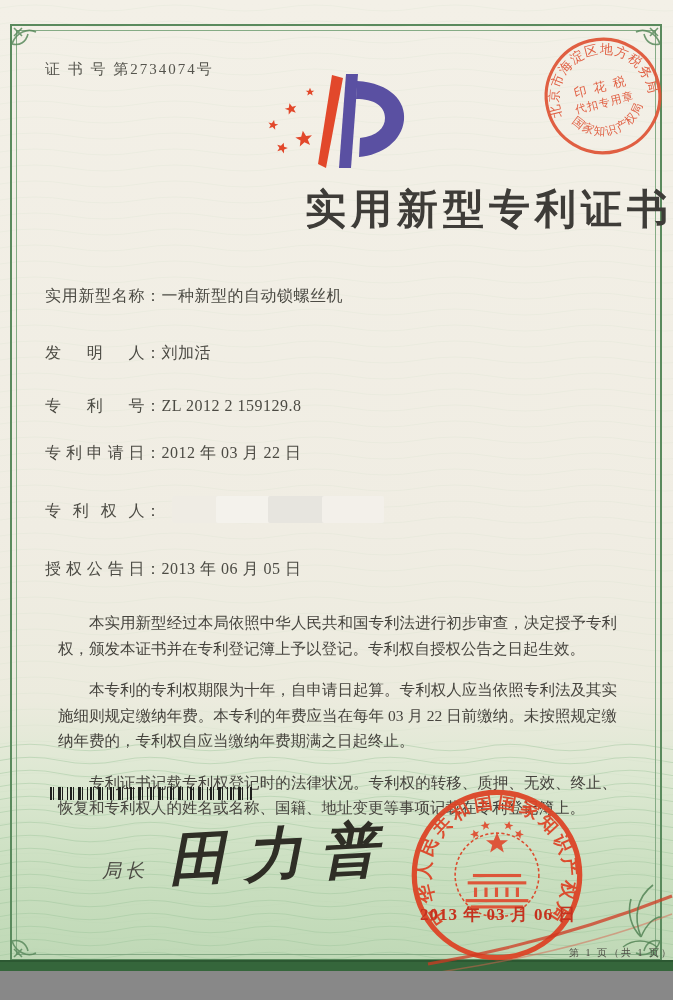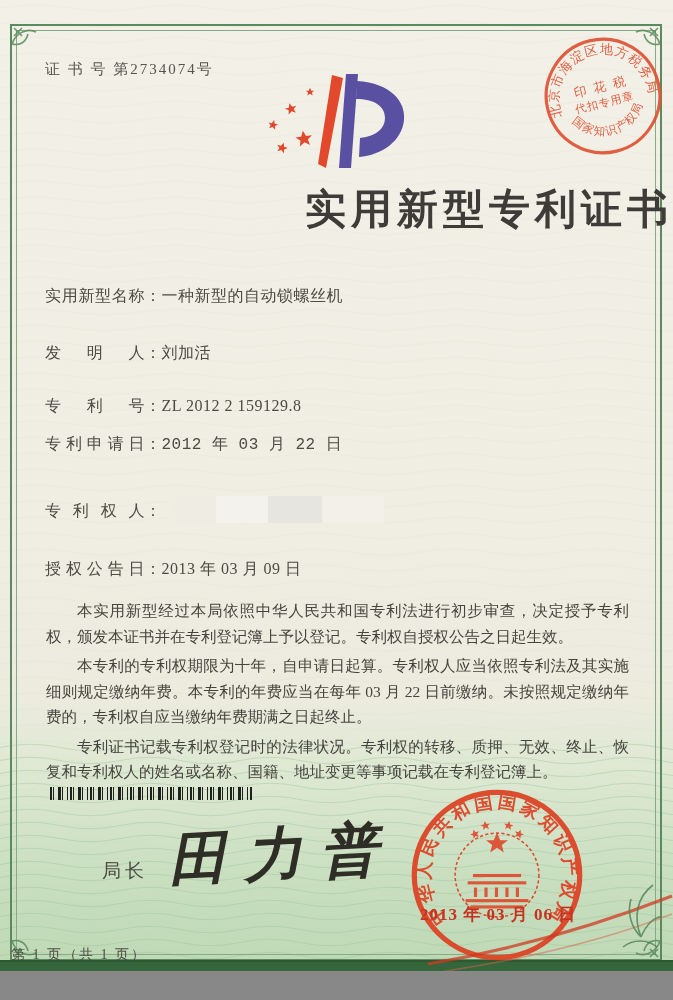--- a/index.html
+++ b/index.html
@@ -24,42 +24,42 @@
 
   .tax-stamp{position:absolute;left:542px;top:35px;width:122px;height:122px;transform:rotate(-14deg);opacity:.92;}
 
   .logo{position:absolute;left:260px;top:72px;width:152px;height:102px;}
 
   .title{position:absolute;left:0;right:0;top:182px;text-align:right;
     font-size:41px;letter-spacing:5px;color:#3e3c38;font-weight:bold;}
 
   .field{position:absolute;left:45px;font-size:16px;color:#4c4b44;letter-spacing:.5px;white-space:nowrap;}
   .field .lab{display:inline-block;width:100px;text-align:justify;text-align-last:justify;}
-  .f0{top:286px;} .f1{top:343px;} .f2{top:396px;} .f3{top:434px;font-family:Liberation Mono, monospace;} .f4{top:501px;} .f5{top:559px;}
+  .f0{top:286px;} .f1{top:343px;} .f2{top:396px;} .f3{top:443px;} .f4{top:501px;} .f5{top:559px;}
   .redact{position:absolute;left:172px;top:496px;width:215px;height:27px;filter:blur(.6px);}
   .redact span{position:absolute;top:0;height:27px;border-radius:2px;}
   .r1{left:0;width:50px;background:#efece4;}
   .r2{left:44px;width:56px;background:#f4f2ec;}
   .r3{left:96px;width:58px;background:#e7e5df;}
   .r4{left:150px;width:62px;background:#f3f0ea;}
 
   .body-text{position:absolute;left:42px;right:40px;top:594px;font-size:15.5px;line-height:25.5px;color:#46443e;text-align:justify;}
-  .body-text p{margin:4px;text-indent:2em;}
+  .body-text p{margin:16px;text-indent:2em;}
 
   .barcode{position:absolute;left:50px;top:787px;width:202px;height:13px;
     background:repeating-linear-gradient(90deg,#20201e 0 2px,transparent 2px 3px,#20201e 3px 4px,transparent 4px 8px,#20201e 8px 11px,transparent 11px 12px,#20201e 12px 13px,transparent 13px 17px,#20201e 17px 18px,transparent 18px 20px);}
 
-  .director-label{position:absolute;left:102px;top:858px;font-size:19px;letter-spacing:4px;color:#4b4b43;}
+  .director-label{position:absolute;left:102px;top:858px;font-size:19px;letter-spacing:4px;color:#4b4b43;font-style:italic;}
   .signature{position:absolute;left:168px;top:816px;font-size:58px;letter-spacing:18px;color:#2f2e26;
     font-style:italic;font-weight:bold;transform:rotate(-3deg);white-space:nowrap;}
 
   .seal{position:absolute;left:408px;top:786px;width:178px;height:178px;opacity:.95;}
   .seal-date{position:absolute;left:420px;top:903px;font-size:17px;font-weight:bold;color:#c5321f;letter-spacing:1px;white-space:nowrap;}
 
-  .footer{position:absolute;left:11px;right:0;top:946px;text-align:left;font-size:14px;letter-spacing:2px;color:#4d4d45;}
+  .footer{position:absolute;left:4px;right:0;top:946px;text-align:right;font-size:10px;letter-spacing:2px;color:#4d4d45;}
 
   .swoosh{position:absolute;left:400px;top:880px;width:273px;height:120px;pointer-events:none;}
   .flourish-br{position:absolute;right:10px;bottom:14px;width:60px;height:80px;opacity:.8;}
   .stamp-red{fill:#df4f33;}
 </style>
 </head>
 <body>
 
 <div id="page">
 
@@ -143,21 +143,21 @@
   <div class="field f4">
     <span class="lab">专 利 权 人</span><span>：</span><span></span>
   </div>
   <div class="redact">
     <span class="r1"></span>
       <span class="r2"></span>
       <span class="r3"></span>
       <span class="r4"></span>
   </div>
   <div class="field f5">
-    <span class="lab">授权公告日</span><span>：</span><span>2013 年 03 月 09 日</span>
+    <span class="lab">授权公告日</span><span>：</span><span>2013 年 06 月 05 日</span>
   </div>
 
   <div class="body-text">
     <p>本实用新型经过本局依照中华人民共和国专利法进行初步审查，决定授予专利权，颁发本证书并在专利登记簿上予以登记。专利权自授权公告之日起生效。</p>
     <p>本专利的专利权期限为十年，自申请日起算。专利权人应当依照专利法及其实施细则规定缴纳年费。本专利的年费应当在每年 03 月 22 日前缴纳。未按照规定缴纳年费的，专利权自应当缴纳年费期满之日起终止。</p>
     <p>专利证书记载专利权登记时的法律状况。专利权的转移、质押、无效、终止、恢复和专利权人的姓名或名称、国籍、地址变更等事项记载在专利登记簿上。</p>
   </div>
 
   <div class="barcode"></div>
 

